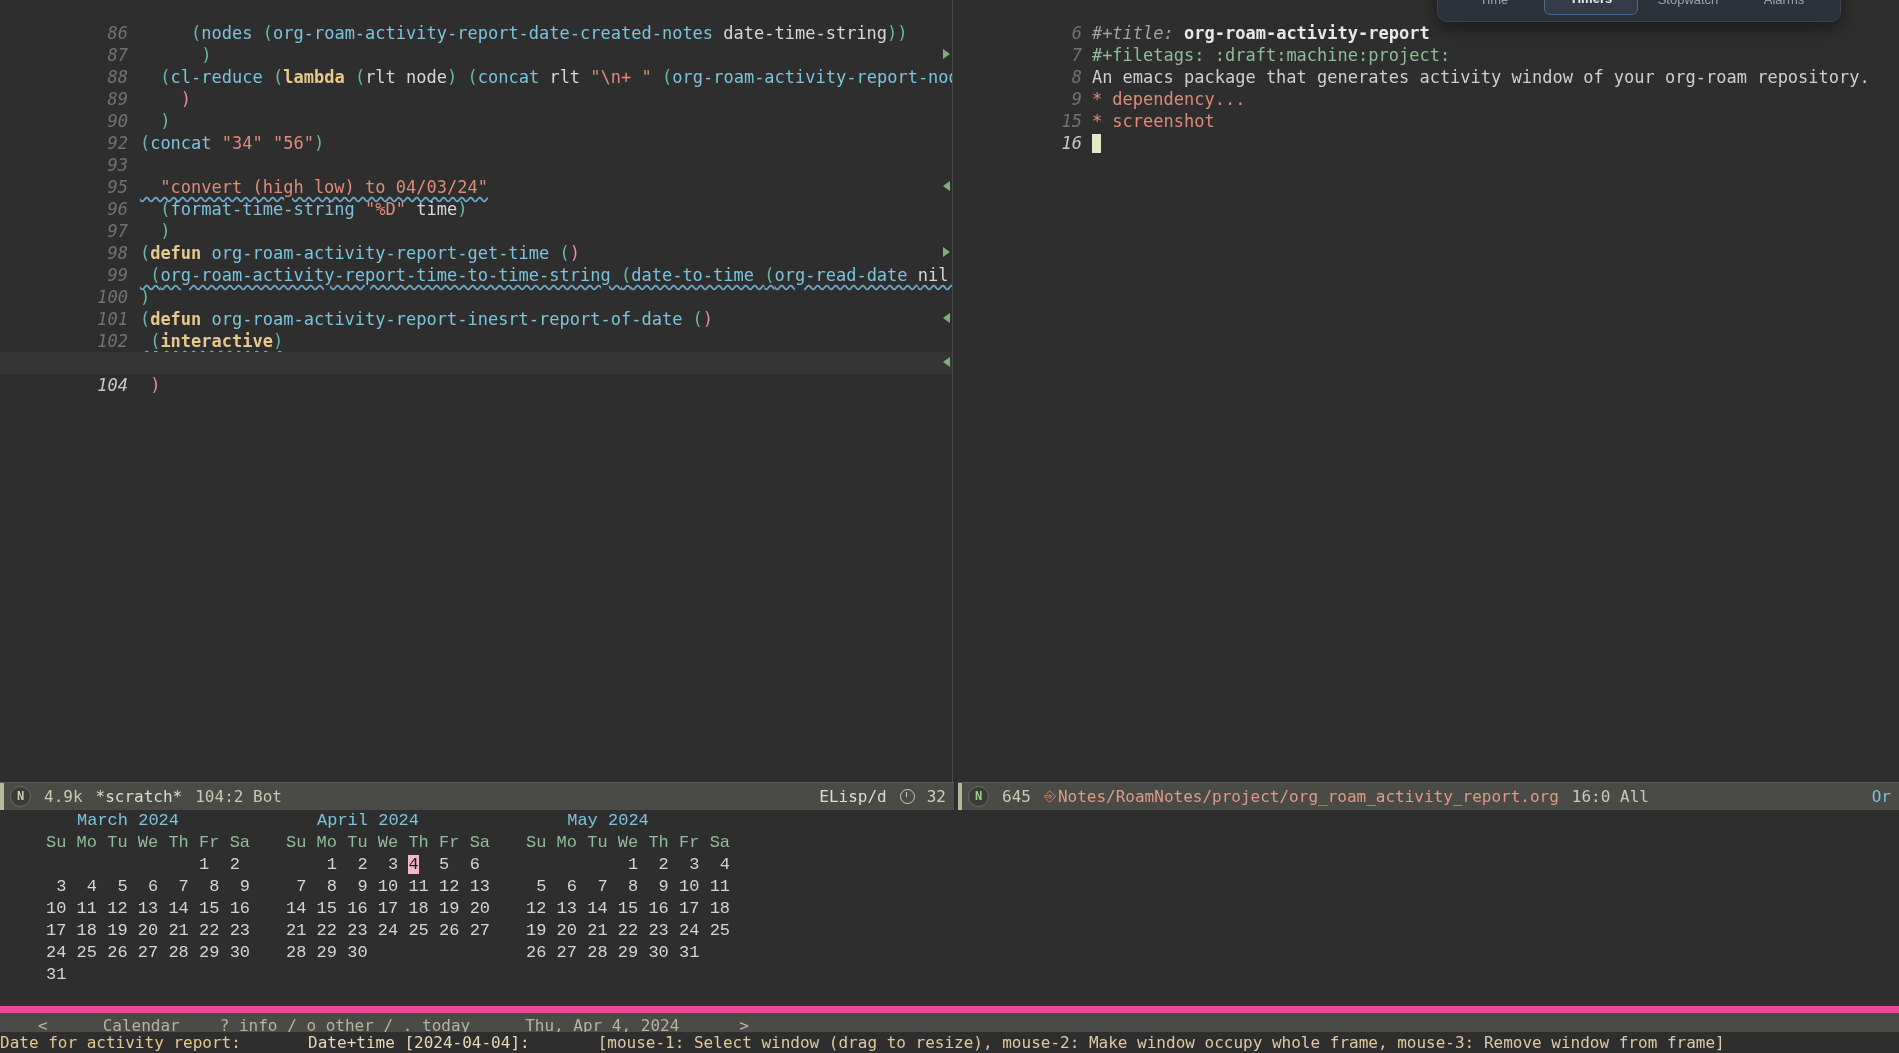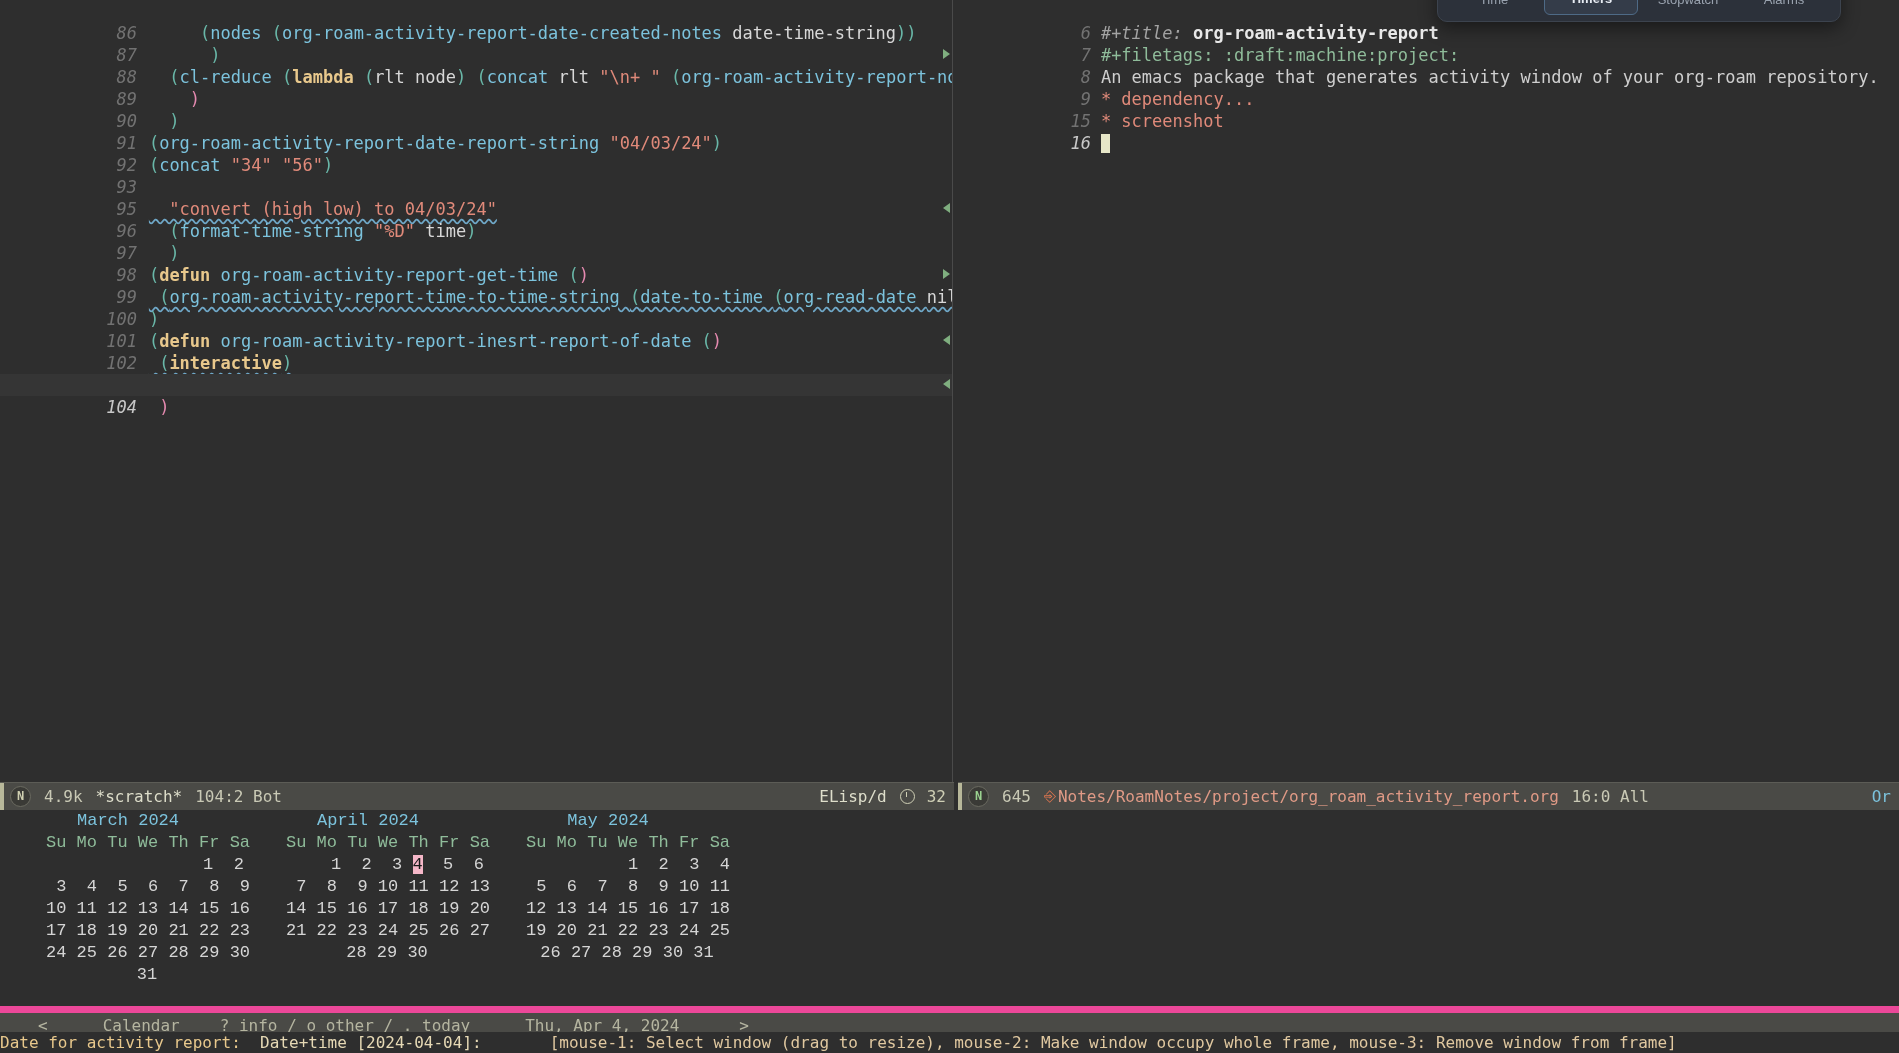--- a/index.html
+++ b/index.html
@@ -31,21 +31,21 @@
     background: #2e2e2e; border-left: 1px solid #4a4a4a;
   }
 
   
   .code { padding: 0; margin: 0; }
   .line {
     position: relative;
     height: 22px;
     line-height: 22px;
     white-space: pre;
-    padding-left: 9px;
+    padding-left: 0;
   }
   .lnum {
     display: inline-block;
     width: 46px;
     text-align: right;
     color: #727272;
     font-style: italic;
     margin-right: 12px;
     user-select: none;
   }
@@ -155,21 +155,21 @@
     position: absolute;
     left: 0; top: 810px; width: 1899px; height: 196px;
     background: #2e2e2e;
     overflow: hidden;
     font-family: Liberation Mono, monospace;
   }
   .cal-months { display: flex; padding-left: 8px; }
   .cal-month { width: 240px; }
   .cal-title { color: #7cc3dd; text-align: center; white-space: pre; height: 22px; line-height: 22px; }
   .cal-dow   { color: #8fbc9a; white-space: pre; height: 22px; line-height: 22px; padding-left: 38px; }
-  .cal-week  { color: #d5d5d5; white-space: pre; height: 22px; line-height: 22px; padding-left: 38px; text-align: center; }
+  .cal-week  { color: #d5d5d5; white-space: pre; height: 22px; line-height: 22px; padding-left: 38px; }
   .cal-today { background: #f5b7c8; color: #1a1a1a; }
 
   
   #calendar-modeline {
     position: absolute;
     left: 0; top: 1006px; width: 1899px; height: 26px;
     background: #4a4a46;
     border-top: 7px solid #ec4899;
     border-bottom: 1px solid #24241f;
     color: #b5b5a0;
@@ -184,21 +184,21 @@
     position: absolute;
     left: 0; top: 1032px; width: 1899px; height: 21px;
     background: #2e2e2e;
     color: #e6d9b5;
     font-size: 16px;
     line-height: 21px;
     white-space: pre;
     overflow: hidden;
   }
   .mb-prompt { color: #e8c88c; }
-  .mb-value  { color: #e6d9b5; }
+  .mb-value  { color: #e6d9b5; margin-left: 48px; }
   .mb-help   { color: #e0c8a0; }
 
   
   #clock-overlay {
     position: absolute;
     left: 1437px; top: -26px;
     width: 404px; height: 48px;
     background: #2c313a;
     border: 1px solid #3c434e;
     border-radius: 10px;
@@ -247,23 +247,20 @@
       </div>
 
       <div class="line">
         <span class="lnum">89</span><span class="pink">    )</span>
       </div>
 
       <div class="line">
         <span class="lnum">90</span><span class="paren">  )</span>
       </div>
 
-      <div class="line">
-        <span class="lnum">91</span><span class="paren">(</span><span class="fn">org-roam-activity-report-date-report-string </span><span class="str">"04/03/24"</span><span class="paren">)</span>
-      </div>
 
       <div class="line">
         <span class="lnum">92</span><span class="paren">(</span><span class="fn">concat </span><span class="str">"34" "56"</span><span class="paren">)</span>
       </div>
 
       <div class="line">
         <span class="lnum">93</span>
       </div>
 
 

